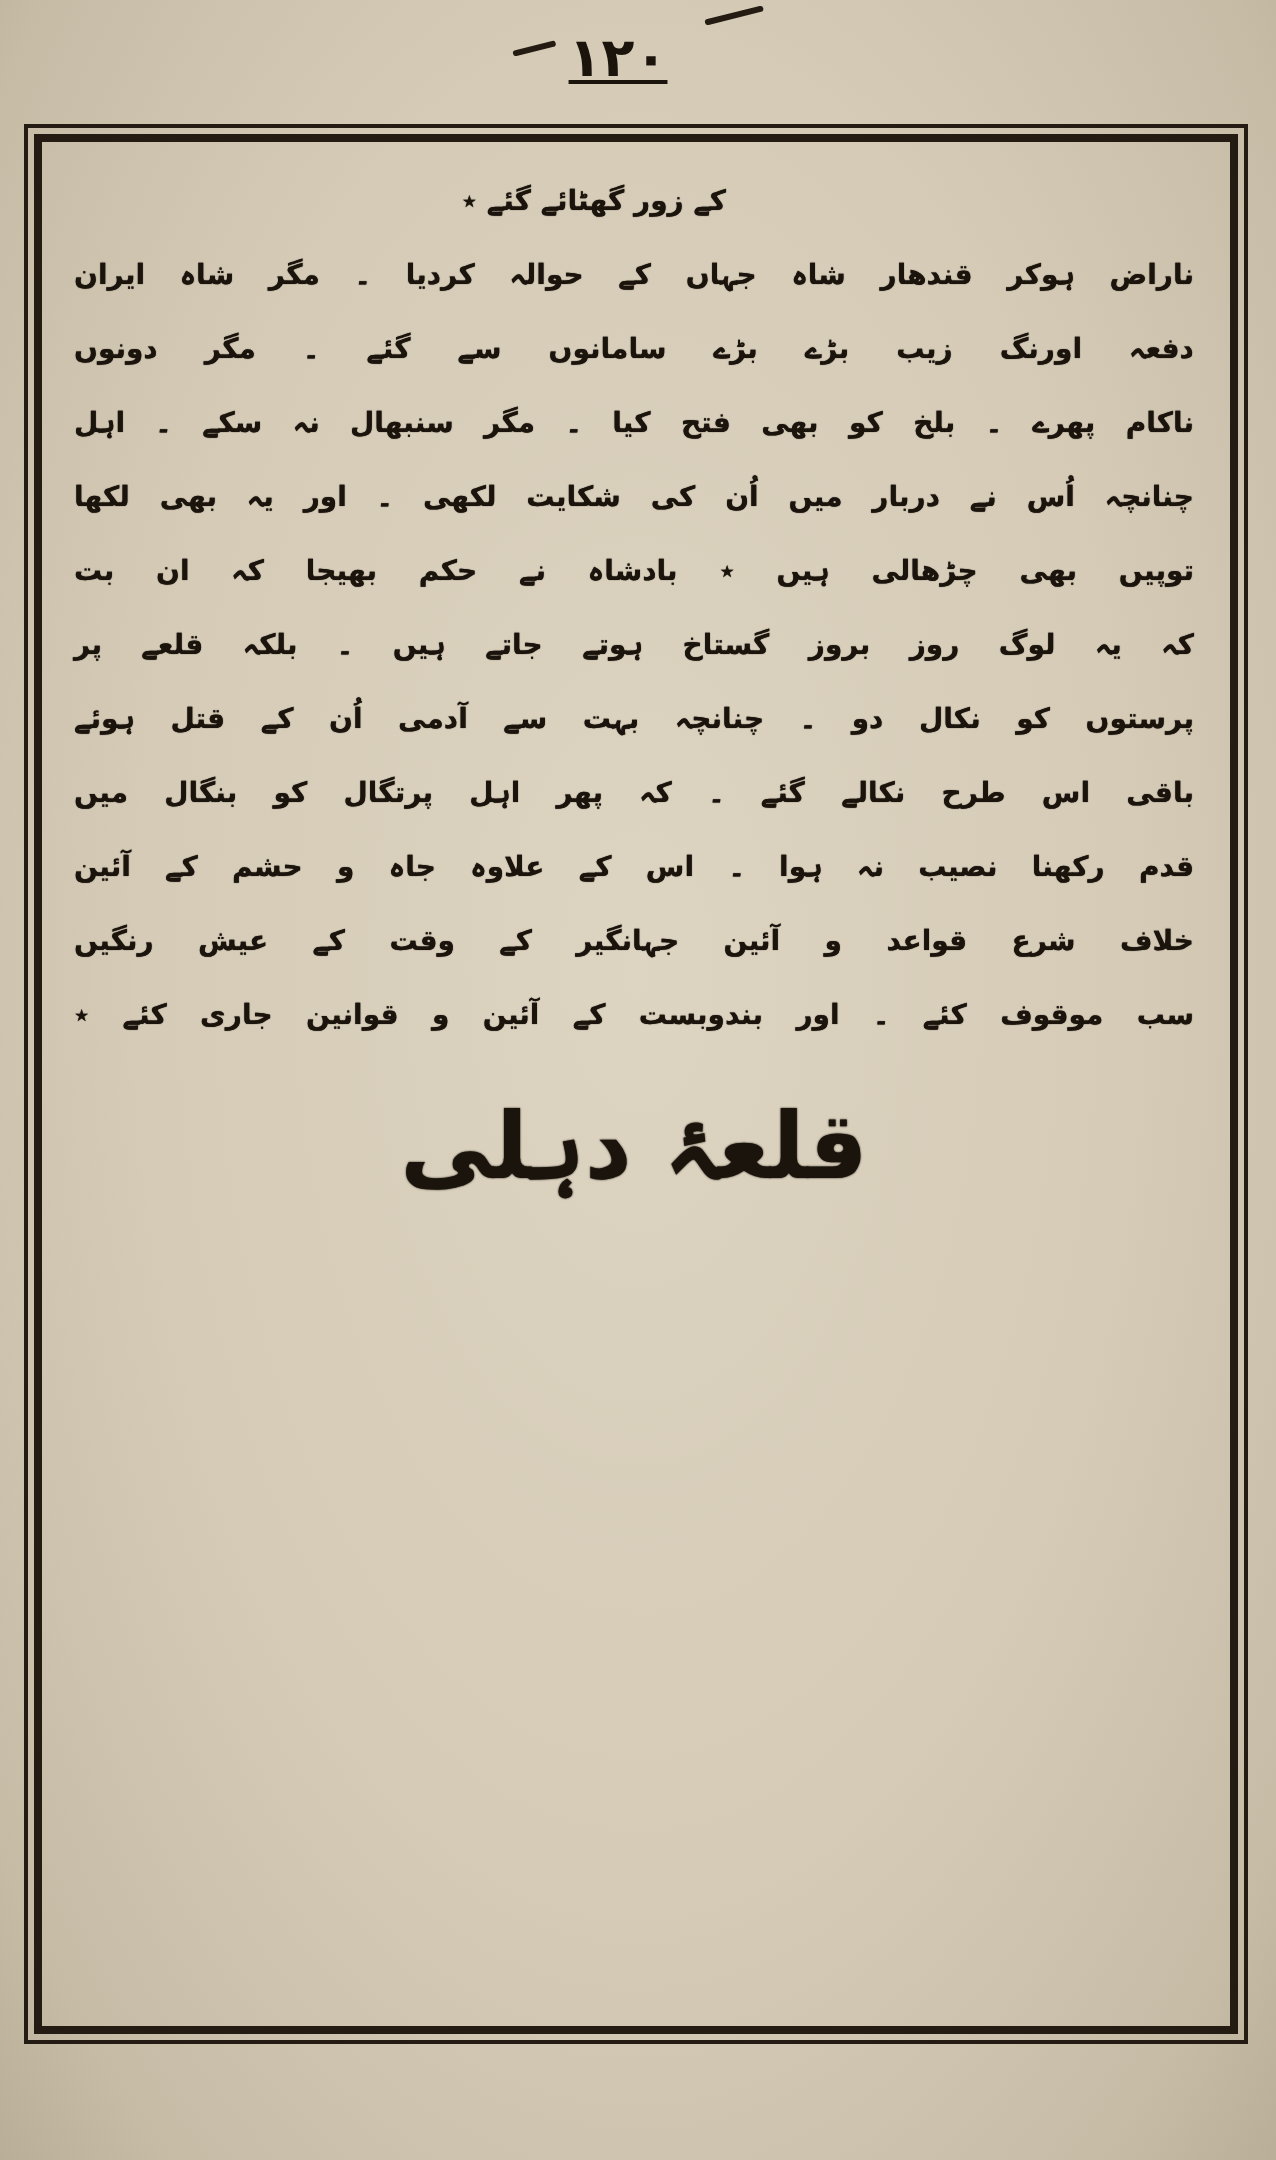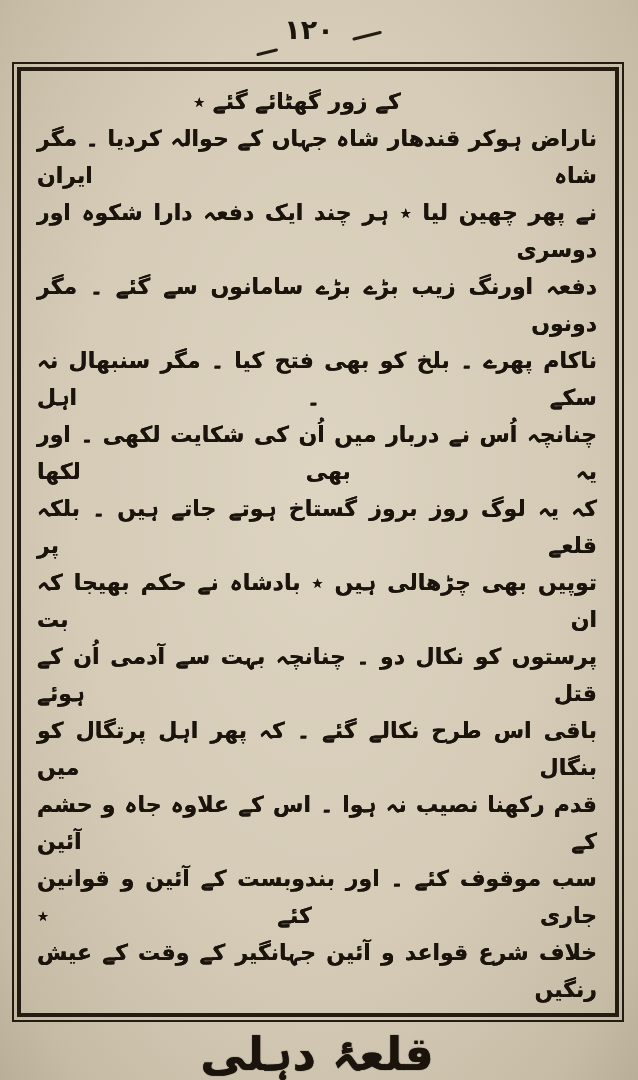--- a/index.html
+++ b/index.html
@@ -8,22 +8,23 @@
     width:638px;height:1080px;
     margin:0 auto;
     background:radial-gradient(ellipse at 50% 45%, #ddd4c1 0%, #d5cbb7 55%, #c6bca6 88%, #b9af99 100%);
     overflow:hidden;
     font-family:"DejaVu Sans", sans-serif;
     color:#1b140d;
   }
   
   .pageno-row{
     position:absolute;top:14px;left:0;right:0;
-    display:flex;align-items:flex-end;justify-content:center;gap:14px;
+    display:flex;align-items:flex-start;justify-content:center;gap:14px;
     direction:rtl;
+    text-decoration:underline;
   }
   .pageno{
     font-size:27px;font-weight:700;letter-spacing:2px;
     transform:translateX(-6px);
   }
   .flourish{width:30px;height:3px;background:#241c12;border-radius:3px;}
   .flourish.left {transform:rotate(-14deg) translateY(-8px);}
   .flourish.right{transform:rotate(-14deg) translateY(9px);width:22px;}
   
   .frame{
@@ -35,21 +36,21 @@
   .frame-inner{
     border:4px solid #241c12;
     height:100%;
     box-sizing:border-box;
     padding:12px 18px 10px 16px;
     display:flex;flex-direction:column;
     direction:rtl;
   }
   
   .line{
-    font-size:22px;font-weight:700;line-height:37px;
+    font-size:14px;font-weight:700;line-height:37px;
     text-align:justify;text-align-last:justify;
     text-shadow:0 0 .5px #1b140d;
     white-space:normal;
   }
   .line.tail{
     text-align-last:center;
     padding-left:70px;padding-right:110px;
   }
   .line.p-start{text-indent:42px;}
   .heading{
@@ -70,31 +71,30 @@
     <span class="flourish left"></span>
     <span class="pageno">۱۲۰</span>
     <span class="flourish right"></span>
   </div>
 
   <div class="frame">
     <div class="frame-inner">
 
       <div class="line tail">کے زور گھٹائے گئے ٭</div>
       <div class="line">ناراض ہوکر قندھار شاہ جہاں کے حوالہ کردیا ۔ مگر شاہ ایران</div>
-      <div class="line">نے پھر چھین لیا ٭ ہر چند ایک دفعہ دارا شکوہ اور دوسری</div>
       <div class="line">دفعہ اورنگ زیب بڑے بڑے سامانوں سے گئے ۔ مگر دونوں</div>
       <div class="line">ناکام پھرے ۔ بلخ کو بھی فتح کیا ۔ مگر سنبھال نہ سکے ۔ اہل</div>
       <div class="line">چنانچہ اُس نے دربار میں اُن کی شکایت لکھی ۔ اور یہ بھی لکھا</div>
+      <div class="line">توپیں بھی چڑھالی ہیں ٭ بادشاہ نے حکم بھیجا کہ ان بت</div>
       <div class="line">کہ یہ لوگ روز بروز گستاخ ہوتے جاتے ہیں ۔ بلکہ قلعے پر</div>
-      <div class="line">توپیں بھی چڑھالی ہیں ٭ بادشاہ نے حکم بھیجا کہ ان بت</div>
       <div class="line">پرستوں کو نکال دو ۔ چنانچہ بہت سے آدمی اُن کے قتل ہوئے</div>
       <div class="line">باقی اس طرح نکالے گئے ۔ کہ پھر اہل پرتگال کو بنگال میں</div>
       <div class="line">قدم رکھنا نصیب نہ ہوا ۔ اس کے علاوہ جاہ و حشم کے آئین</div>
+      <div class="line">خلاف شرع قواعد و آئین جہانگیر کے وقت کے عیش رنگیں</div>
       <div class="line">سب موقوف کئے ۔ اور بندوبست کے آئین و قوانین جاری کئے ٭</div>
-      <div class="line">خلاف شرع قواعد و آئین جہانگیر کے وقت کے عیش رنگیں</div>
 
       <div class="heading">قلعۂ دہلی</div>
 
       <div class="spacer"></div>
 
     </div>
   </div>
 
 </div>
 

